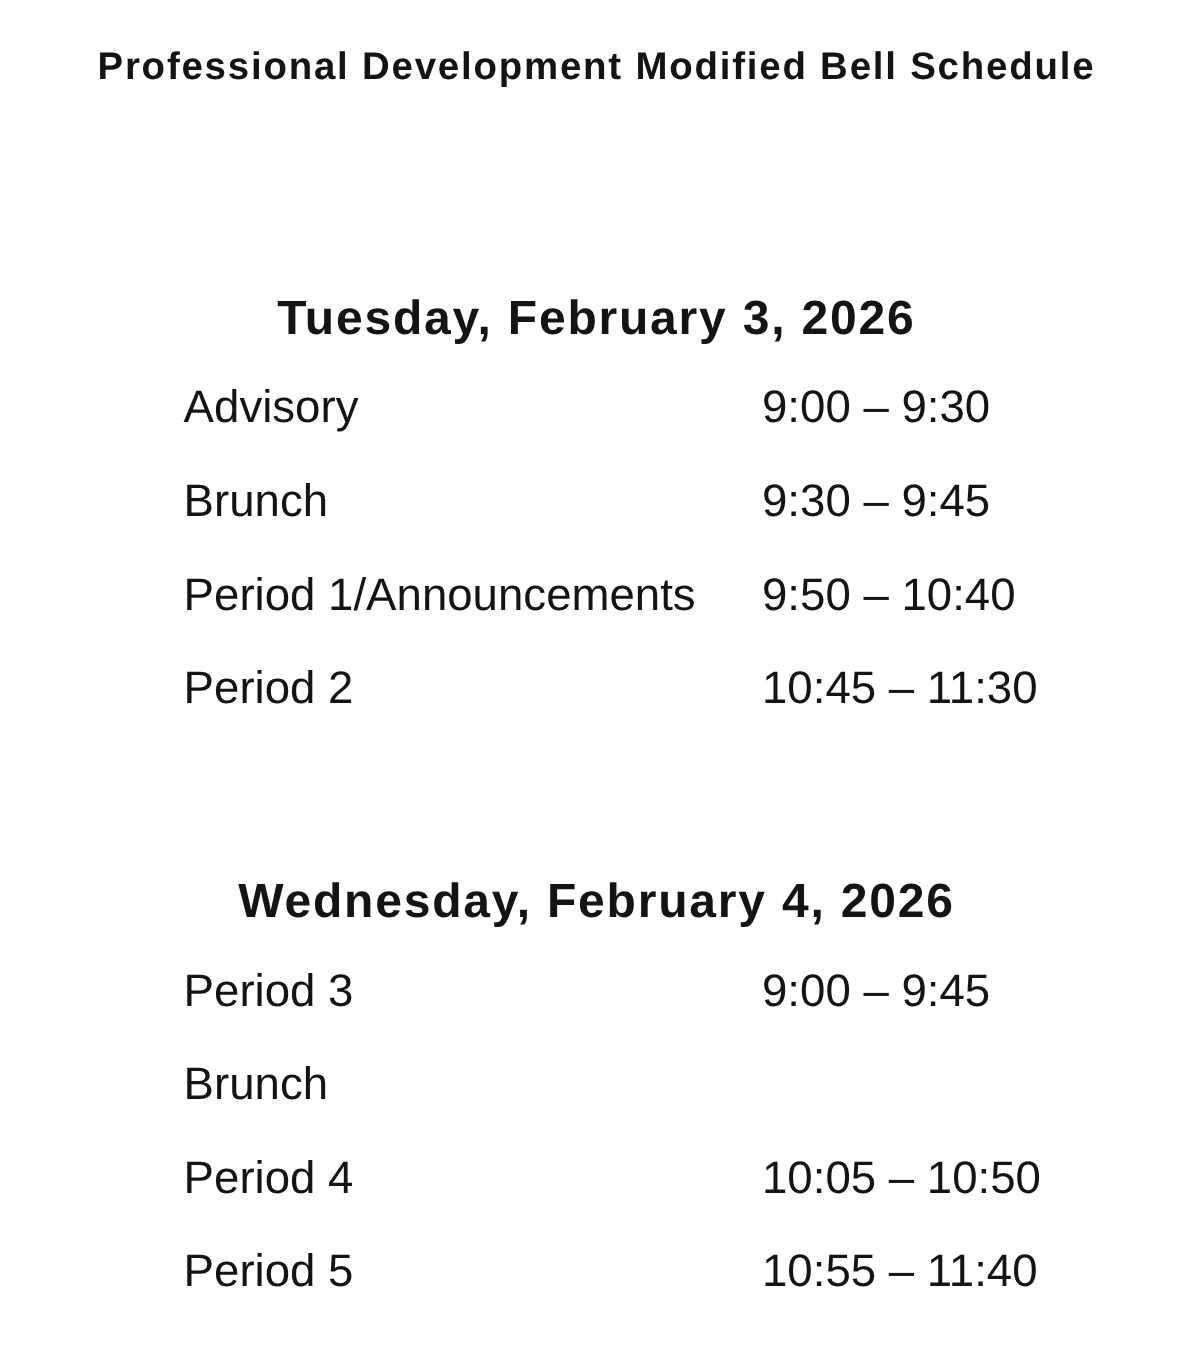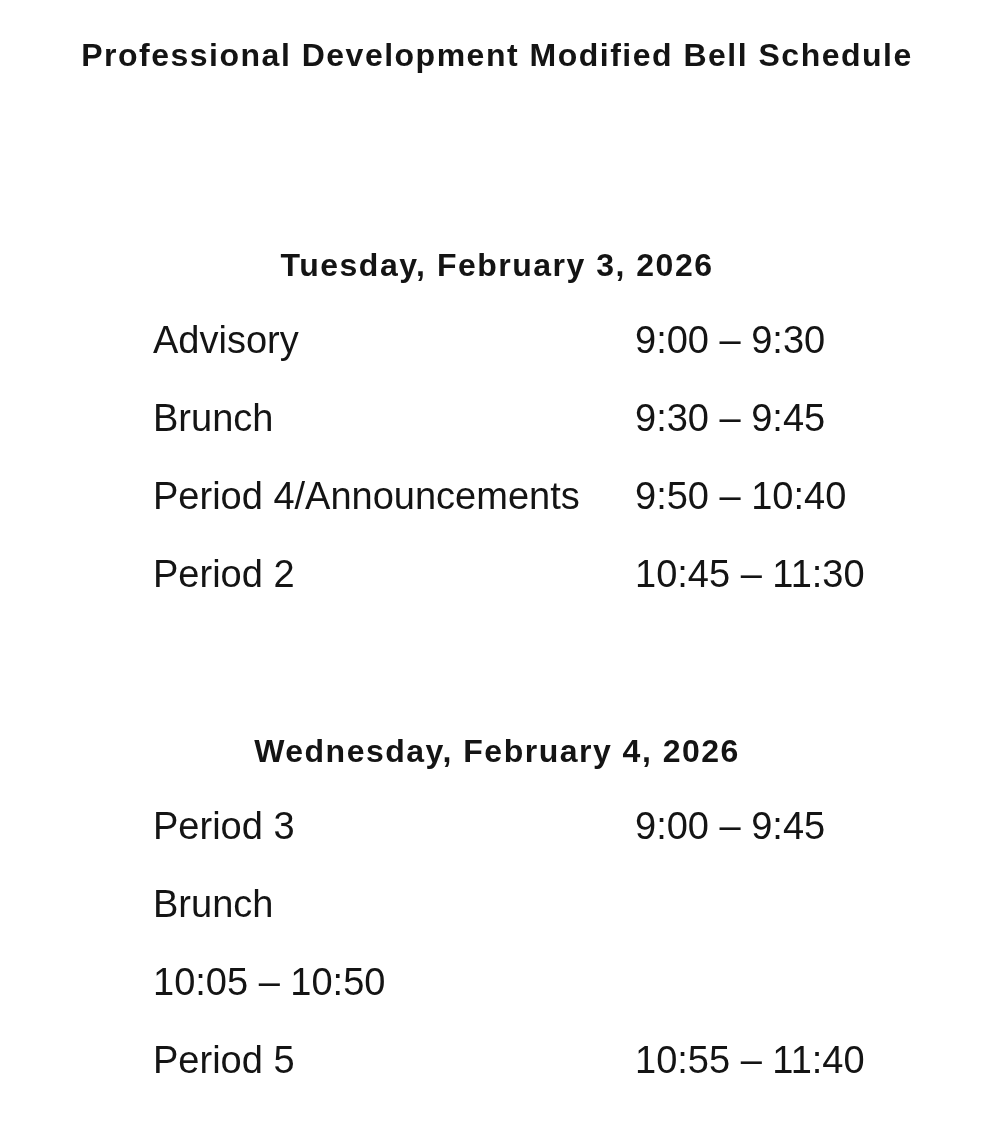--- a/index.html
+++ b/index.html
@@ -22,21 +22,21 @@
     margin: 0;
     font-size: 32px;
     line-height: 38px;
     font-weight: bold;
     text-align: center;
     letter-spacing: 1.5px;
     white-space: nowrap;
   }
   .day-heading {
     margin: 0;
-    font-size: 32px;
+    font-size: 40px;
     line-height: 44px;
     font-weight: bold;
     text-align: center;
     letter-spacing: 1.5px;
     white-space: nowrap;
   }
   .day-1 .day-heading { margin-top: 169px; }
   .day-2 .day-heading { margin-top: 116px; }
   .rows {
     margin: 14px 0 0 153px;
@@ -65,41 +65,42 @@
     <div class="rows">
       <div class="row">
         <span class="label">Advisory</span>
         <span class="time">9:00 – 9:30</span>
       </div>
       <div class="row">
         <span class="label">Brunch</span>
         <span class="time">9:30 – 9:45</span>
       </div>
       <div class="row">
-        <span class="label">Period 4/Announcements</span>
+        <span class="label">Period 1/Announcements</span>
         <span class="time">9:50 – 10:40</span>
       </div>
       <div class="row">
         <span class="label">Period 2</span>
         <span class="time">10:45 – 11:30</span>
       </div>
     </div>
   </section>
 
   <section class="day day-2">
     <h2 class="day-heading">Wednesday, February 4, 2026</h2>
     <div class="rows">
       <div class="row">
         <span class="label">Period 3</span>
         <span class="time">9:00 – 9:45</span>
       </div>
       <div class="row">
         <span class="label">Brunch</span>
       </div>
       <div class="row">
+        <span class="label">Period 4</span>
         <span class="time">10:05 – 10:50</span>
       </div>
       <div class="row">
         <span class="label">Period 5</span>
         <span class="time">10:55 – 11:40</span>
       </div>
     </div>
   </section>
 
 </div>

